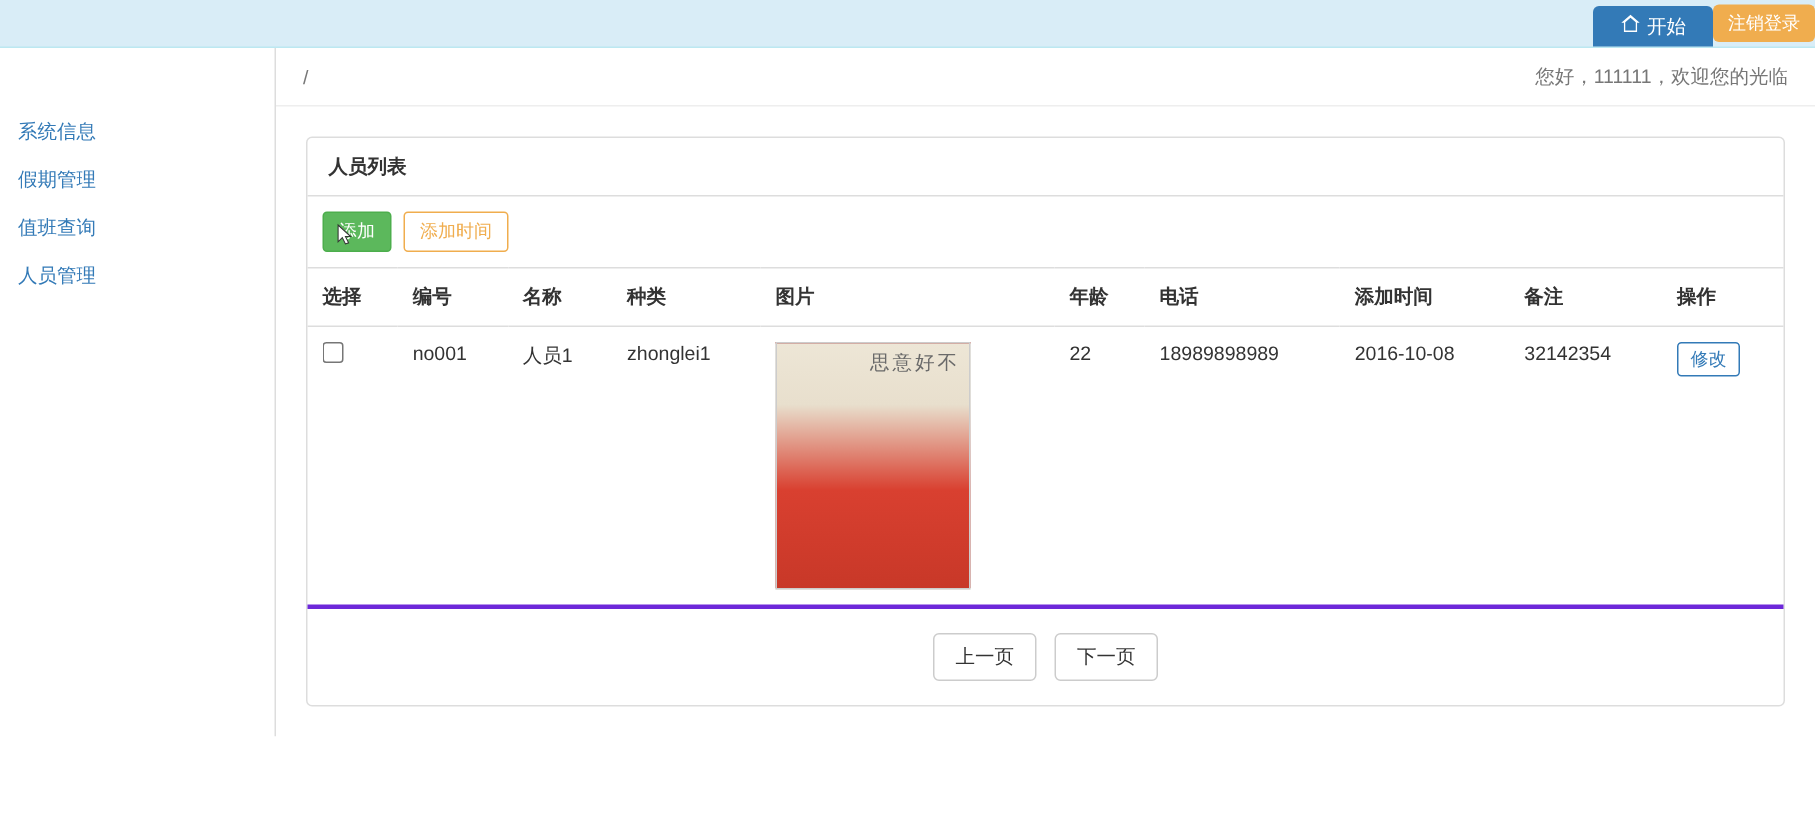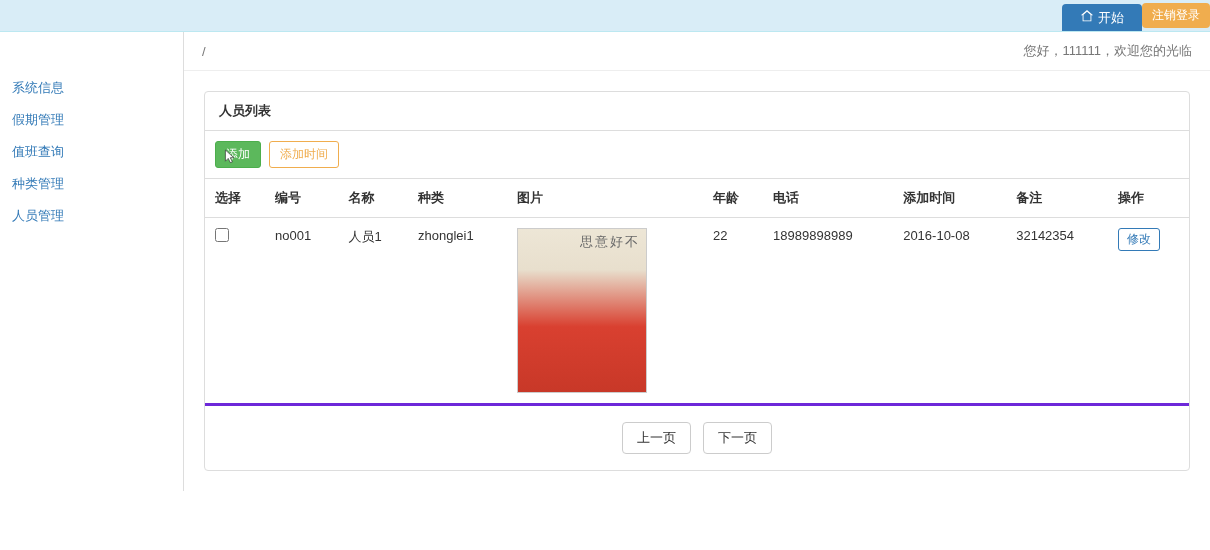--- a/index.html
+++ b/index.html
@@ -192,21 +192,20 @@
     <span>开始</span>
   </div>
   <button class="logout-btn">注销登录</button>
 </div>
 
 <div class="layout">
   <div class="sidebar">
     <div class="sidebar-item"><span>系统信息</span></div>
     <div class="sidebar-item"><span>假期管理</span></div>
     <div class="sidebar-item"><span>值班查询</span></div>
-    <div class="sidebar-item"><span>种类管理</span></div>
     <div class="sidebar-item"><span>人员管理</span></div>
   </div>
 
   <div class="main">
     <div class="breadcrumb-row">
       <span class="crumb">/</span>
       <span class="welcome">您好，111111，欢迎您的光临</span>
     </div>
 
     <div class="content">

